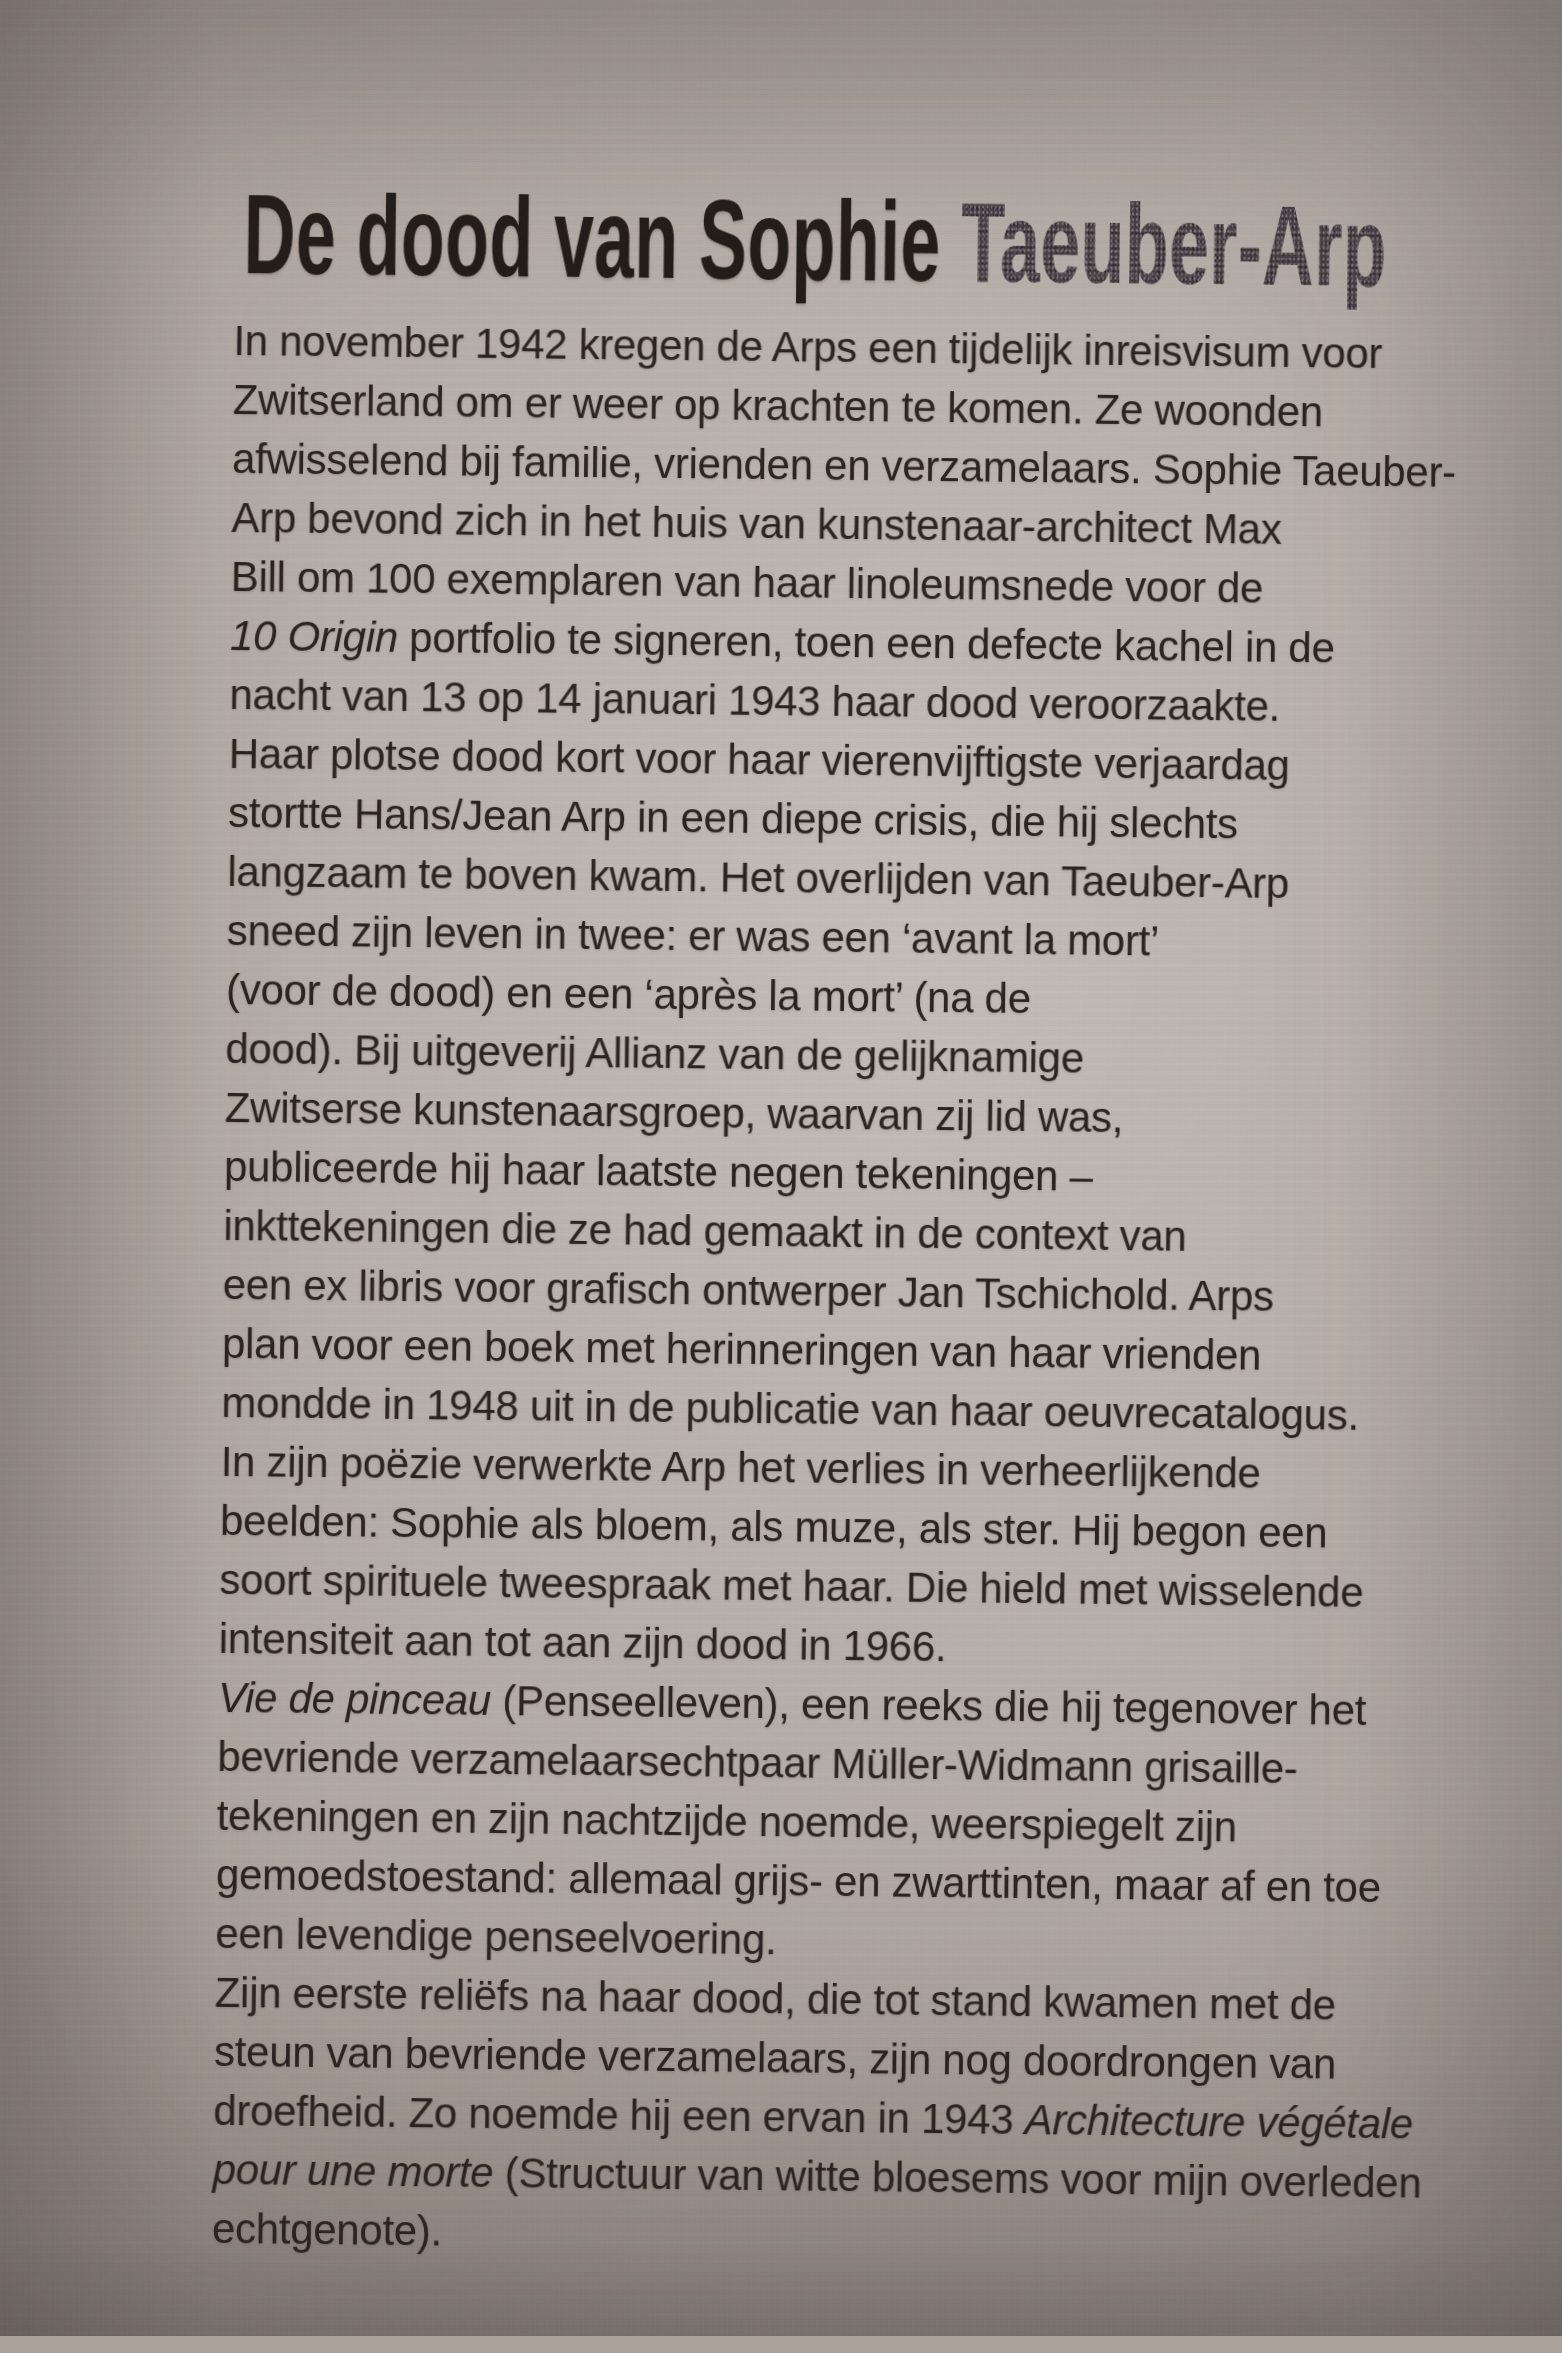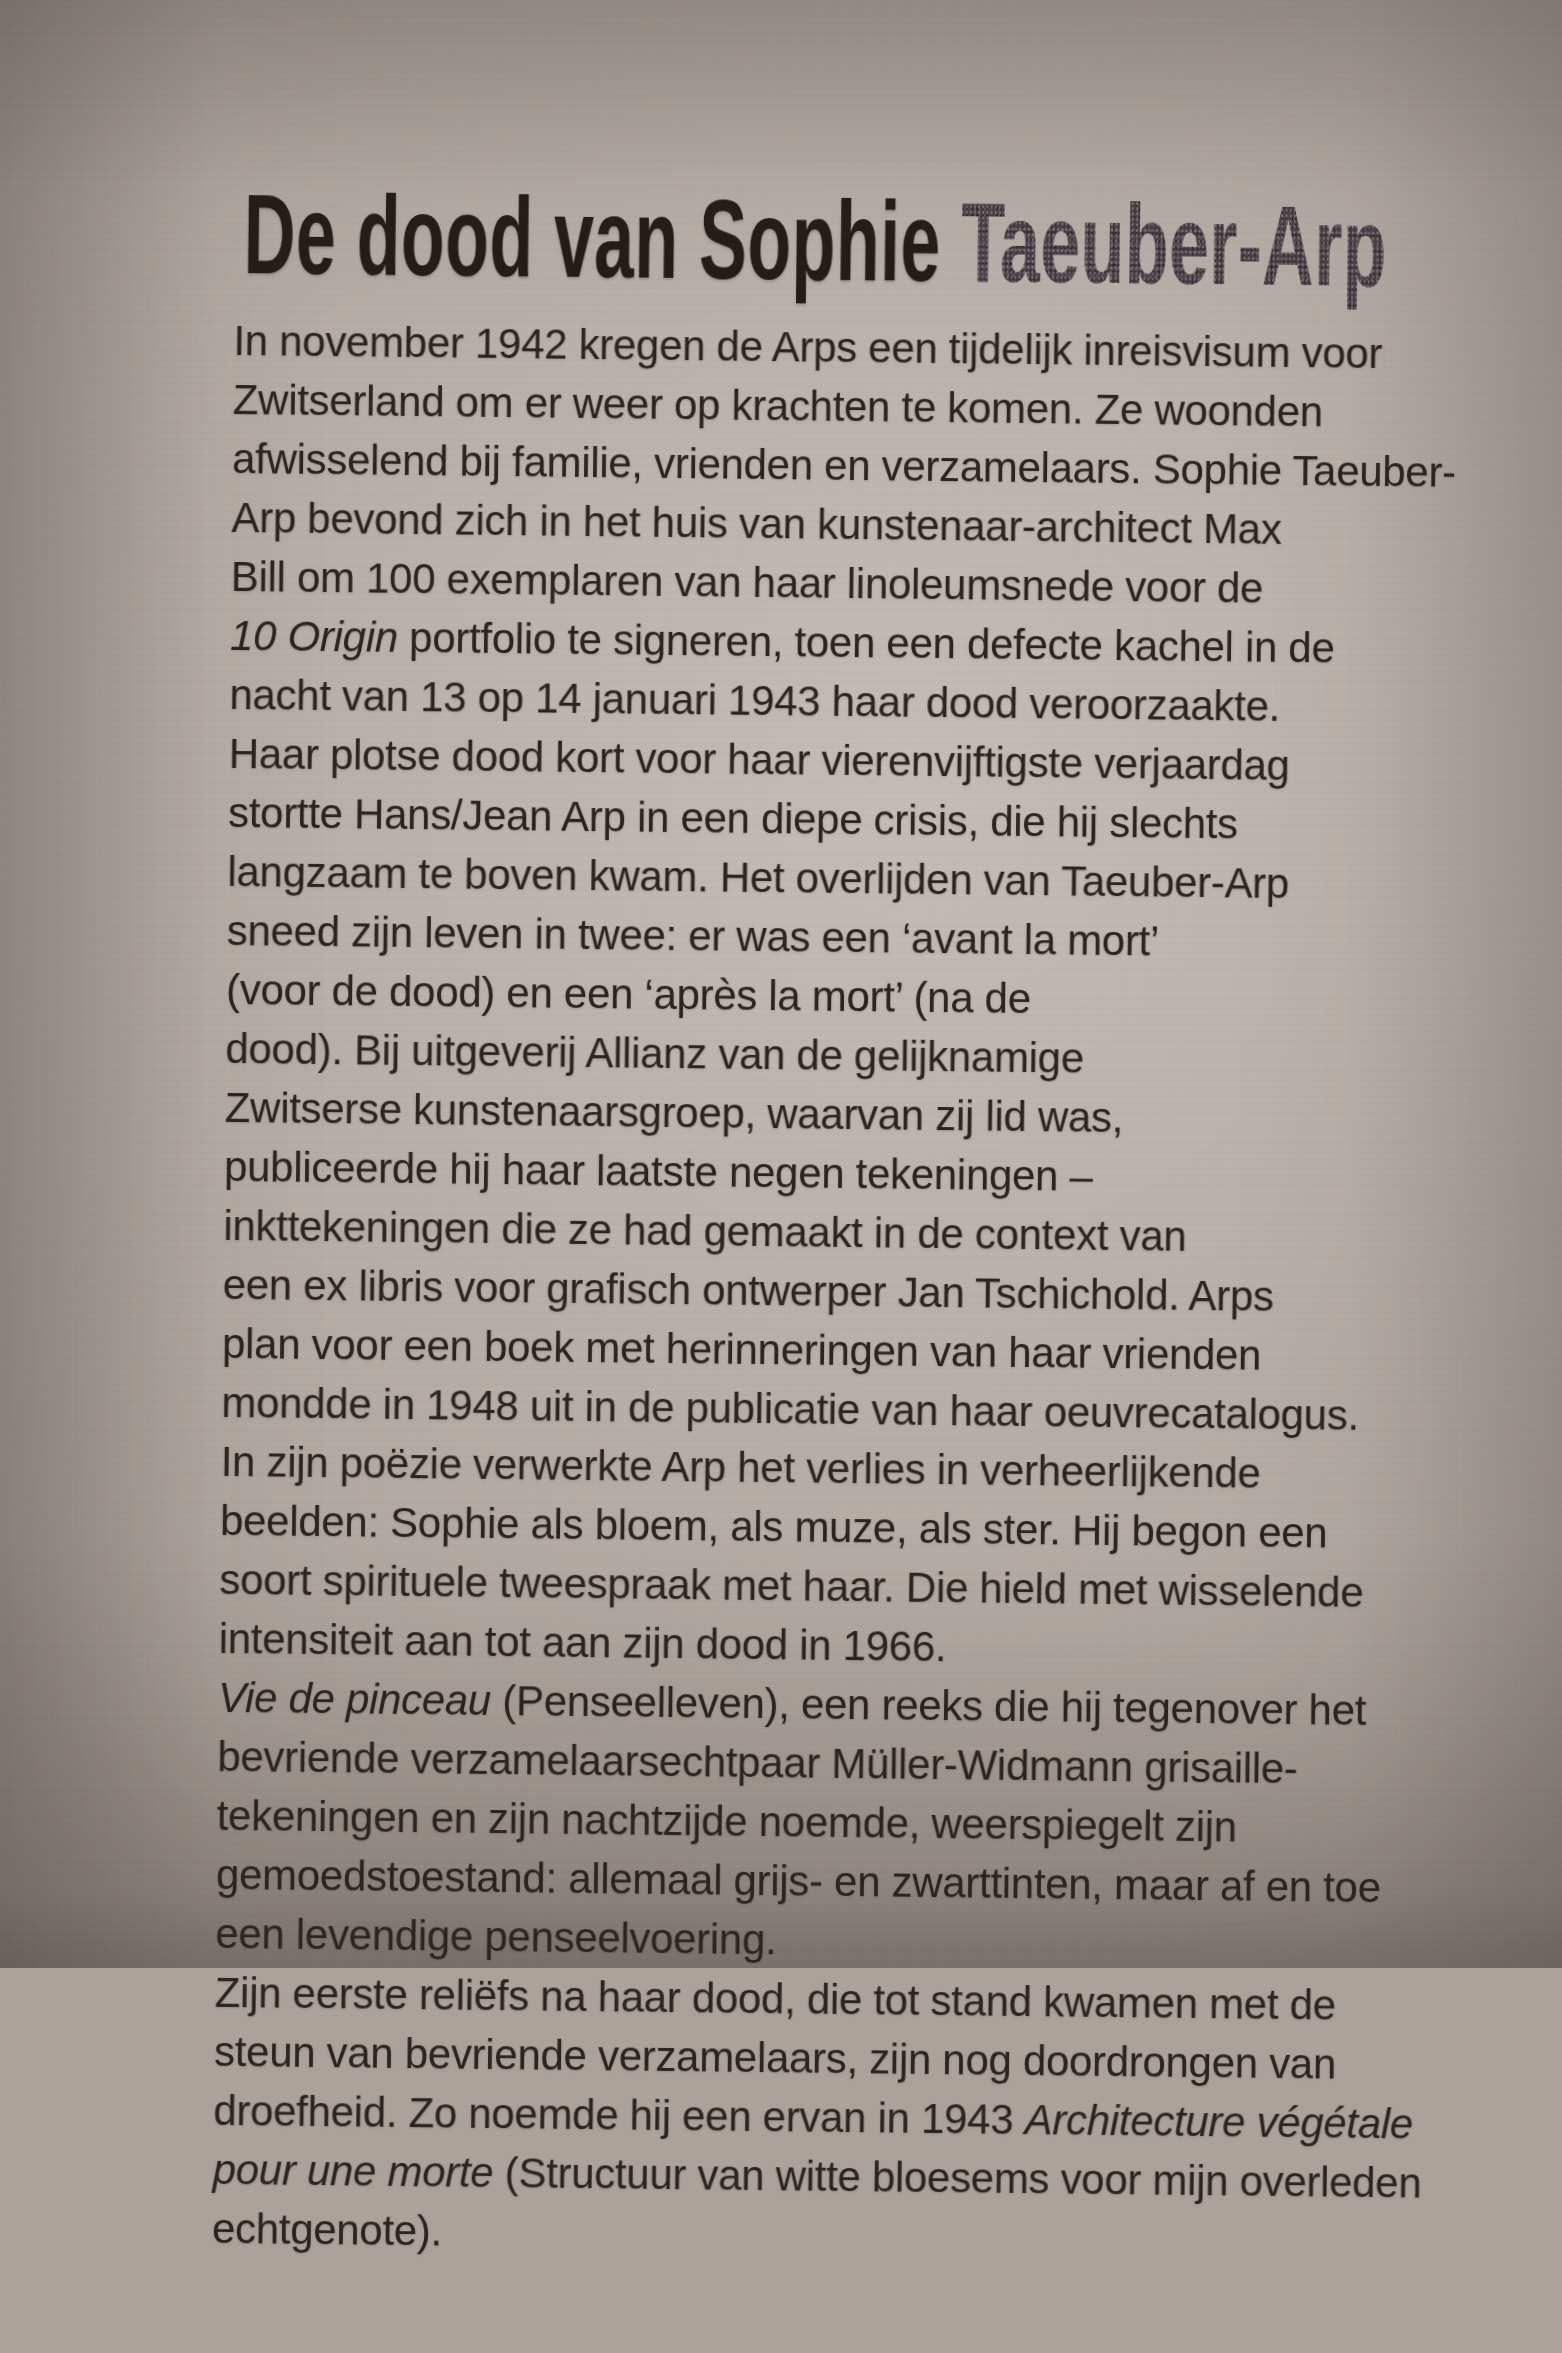--- a/index.html
+++ b/index.html
@@ -1,18 +1,18 @@
 <!DOCTYPE html>
 <html style="font-size:9.6px"><head>
 <meta charset="utf-8">
 <style>
   html,body{margin:0;padding:0;}
   body{width:1563px;height:2354px;overflow:hidden;background:#aba29c;
        font-family:"Liberation Sans", sans-serif;}
-  .photo{position:relative;width:1563px;height:1968px;
+  .photo{position:relative;width:1563px;height:2336px;
     background-color:#aba29c;
     background-image:
       radial-gradient(150% 115% at 58% 40%, rgba(255,252,246,0.30) 0%, rgba(255,252,246,0.13) 30%, rgba(255,252,246,0) 55%),
       linear-gradient(to bottom, rgba(62,53,47,0.16) 0%, rgba(62,53,47,0) 10%, rgba(62,53,47,0) 78%, rgba(62,53,47,0.20) 96%, rgba(50,42,37,0.32) 100%),
       linear-gradient(to right, rgba(58,50,45,0.18) 0%, rgba(58,50,45,0) 14%, rgba(58,50,45,0) 86%, rgba(58,50,45,0.12) 100%);
     text-decoration: underline;
   }
   
   .photo::before{content:"";position:absolute;inset:0;pointer-events:none;opacity:.5;
     background-image:

